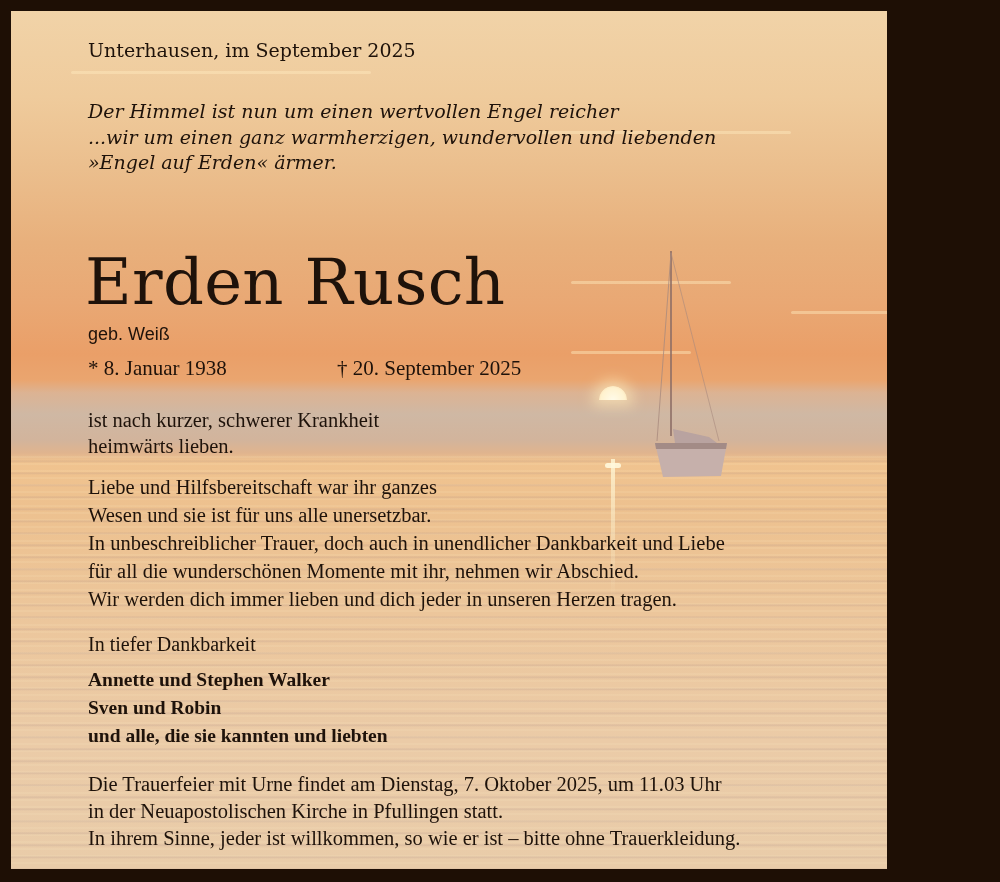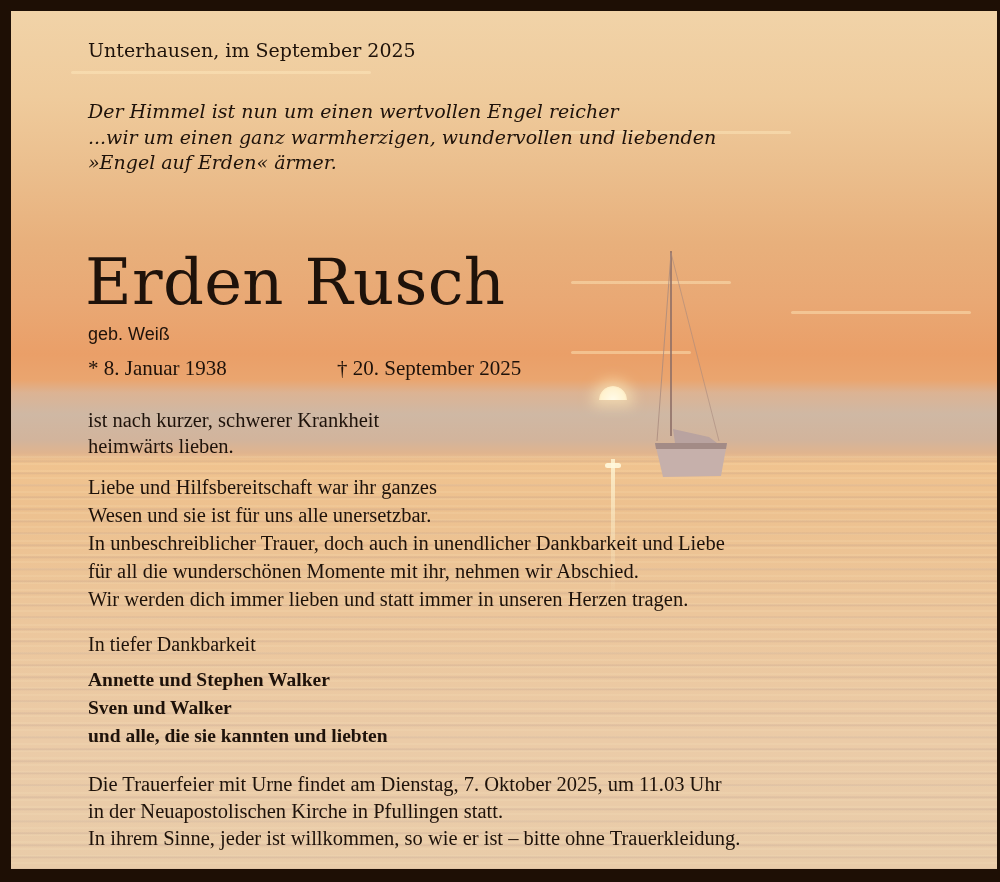--- a/index.html
+++ b/index.html
@@ -2,21 +2,21 @@
 <html><head>
 <meta charset="utf-8">
 <style>
   html, body { margin:0; padding:0; }
   body {
     width:1000px; height:882px; background:#1e0f05; position:relative; overflow:hidden;
     font-family: "DejaVu Serif", "Liberation Serif", serif;
     color:#1e120a;
   }
   .card {
-    position:absolute; left:11px; top:11px; width:986px; height:858px; overflow:hidden;
+    position:absolute; left:11px; top:11px; width:876px; height:858px; overflow:hidden;
     background:
       linear-gradient(180deg,
         #f1d3a8 0%,
         #efcb9c 10%,
         #ebbf8e 18%,
         #e8b07c 27%,
         #e9a874 34%,
         #ea9f68 40%,
         #eaa56f 43%,
         #dcb393 44.5%,
@@ -105,24 +105,24 @@
   <p class="txt dates">* 8. Januar 1938</p>
   <p class="txt dates died">† 20. September 2025</p>
 
   <div class="txt body1"><span>ist nach kurzer, schwerer Krankheit</span>
 <span>heimwärts lieben.</span></div>
 
   <div class="txt body2"><span>Liebe und Hilfsbereitschaft war ihr ganzes</span>
 <span>Wesen und sie ist für uns alle unersetzbar.</span>
 <span>In unbeschreiblicher Trauer, doch auch in unendlicher Dankbarkeit und Liebe</span>
 <span>für all die wunderschönen Momente mit ihr, nehmen wir Abschied.</span>
-<span>Wir werden dich immer lieben und statt immer in unseren Herzen tragen.</span></div>
+<span>Wir werden dich immer lieben und dich jeder in unseren Herzen tragen.</span></div>
 
   <p class="txt thanks">In tiefer Dankbarkeit</p>
 
   <div class="txt mourners"><span>Annette und Stephen Walker</span>
-<span>Sven und Walker</span>
+<span>Sven und Robin</span>
 <span>und alle, die sie kannten und liebten</span></div>
 
   <div class="txt service"><span>Die Trauerfeier mit Urne findet am Dienstag, 7. Oktober 2025, um 11.03 Uhr</span>
 <span>in der Neuapostolischen Kirche in Pfullingen statt.</span>
 <span>In ihrem Sinne, jeder ist willkommen, so wie er ist – bitte ohne Trauerkleidung.</span></div>
 </div>
 
 </body></html>

